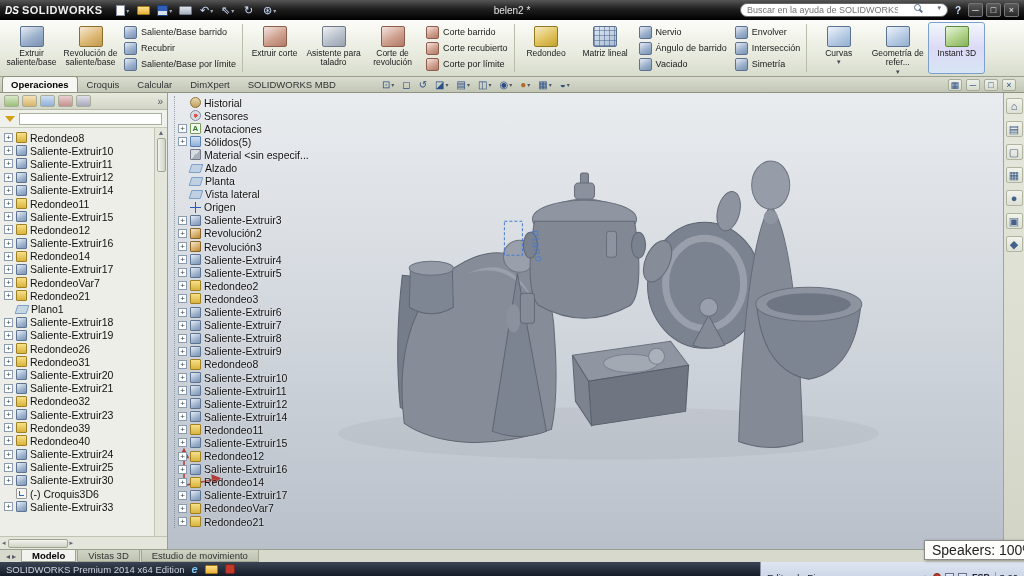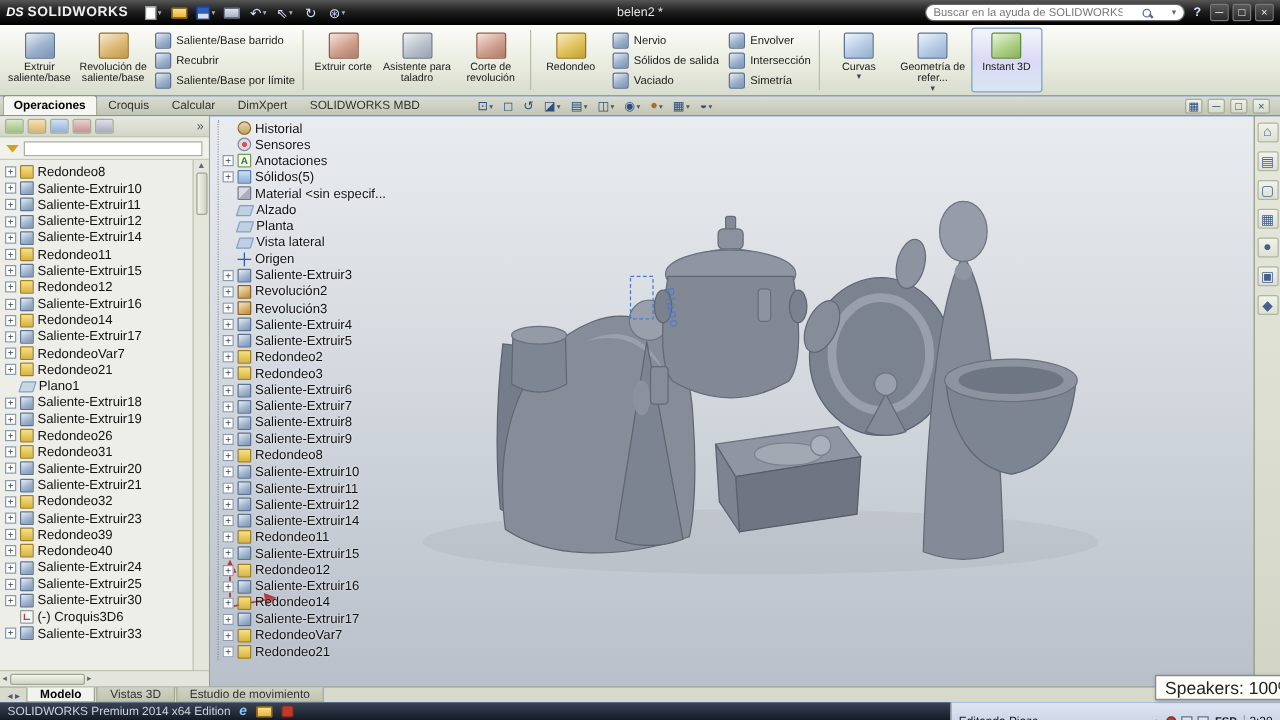--- a/index.html
+++ b/index.html
@@ -12,21 +12,21 @@
   .logo{display:flex;align-items:center;gap:3px;margin-right:8px}
   .ds-badge{color:#fff;font-weight:bold;font-style:italic;font-size:10px}
   .app-name{font-weight:bold;letter-spacing:.5px;color:#f0f0f0;font-size:11px}
   .qt{width:18px;height:16px;display:flex;align-items:center;justify-content:center;border-radius:2px;color:#cfe0ff;font-size:11px}
   .qt .arr{font-size:6px;color:#aab;margin-left:1px}
   .mi-page{width:9px;height:11px;background:#fff;border:1px solid #8a94a4}
   .mi-folder{width:13px;height:9px;background:linear-gradient(#ffe08a,#e8b23c);border:1px solid #a07818;border-radius:1px}
   .mi-save{width:11px;height:11px;background:#2f5fb8;border:1px solid #183c80;box-shadow:inset 0 -4px 0 #d8e0ec}
   .mi-print{width:13px;height:9px;background:linear-gradient(#dfe3ea,#aab2c0);border:1px solid #717a8a;border-radius:1px}
   .doc-title{position:absolute;left:50%;transform:translateX(-50%);color:#e4e4e4;font-size:10px}
-  .search-box{margin-left:auto;width:208px;height:14px;background:#fff;border:1px solid #666;border-radius:7px;display:flex;align-items:center;gap:16px;padding:0 6px}
+  .search-box{margin-left:auto;width:208px;height:14px;background:#fff;border:1px solid #666;border-radius:7px;display:flex;gap:16px;padding:0 6px}
   .search-box input{border:none;outline:none;flex:1;font-size:9px;color:#555;background:transparent;font-family:"Liberation Sans",sans-serif}
   .mag{width:7px;height:7px;border:1.5px solid #5a7090;border-radius:50%;position:relative;flex:none}
   .mag::after{content:'';position:absolute;width:4px;height:1.5px;background:#5a7090;transform:rotate(45deg);right:-3px;bottom:-1px}
   .tb-help{color:#cfe0ff;font-weight:bold;padding:0 4px}
   .winbtn{width:15px;height:14px;display:flex;align-items:center;justify-content:center;color:#eee;font-size:9px;background:linear-gradient(#5a5a5a,#2a2a2a);border:1px solid #777;border-radius:2px}
 
   
   .ribbon{height:57px;background:linear-gradient(#fcfdf9,#e6e9dc 65%,#d8dccd);border-bottom:1px solid #9aa08e;display:flex;align-items:stretch;padding:2px 3px;gap:2px}
   .rb-large{width:57px;display:flex;flex-direction:column;align-items:center;padding-top:3px;font-size:8.5px;text-align:center;line-height:1.1;border-radius:3px;border:1px solid transparent}
   .rb-large.pressed{background:linear-gradient(#f2f7fc,#dcd9f6,#d7e6f4);border:1px solid #7aa0d0}
@@ -209,35 +209,56 @@
       <span>Extruir corte</span>
     </div>
     <div class="rb-large">
       <span class="rico cube hole"></span>
       <span>Asistente para taladro</span>
     </div>
     <div class="rb-large">
       <span class="rico cube cut"></span>
       <span>Corte de revolución</span>
     </div>
+    <div class="rb-stack">
+
+        <div class="rs-item">
+          <span class="sico cube cut"></span>
+          <span>Corte barrido</span>
+        </div>
+
+        <div class="rs-item">
+          <span class="sico cube cut"></span>
+          <span>Corte recubierto</span>
+        </div>
+
+        <div class="rs-item">
+          <span class="sico cube cut"></span>
+          <span>Corte por límite</span>
+        </div>
+      </div>
     <div class="rb-sep"></div>
     <div class="rb-large">
       <span class="rico cube fillet"></span>
       <span>Redondeo</span>
     </div>
+    <div class="rb-large">
+      <span class="rico cube pattern"></span>
+      <span>Matriz lineal</span>
+    </div>
     <div class="rb-stack">
 
         <div class="rs-item">
           <span class="sico cube"></span>
           <span>Nervio</span>
         </div>
 
         <div class="rs-item">
           <span class="sico cube"></span>
-          <span>Sólidos de salida</span>
+          <span>Ángulo de barrido</span>
         </div>
 
         <div class="rs-item">
           <span class="sico cube"></span>
           <span>Vaciado</span>
         </div>
       </div>
     <div class="rb-stack">
 
         <div class="rs-item">

